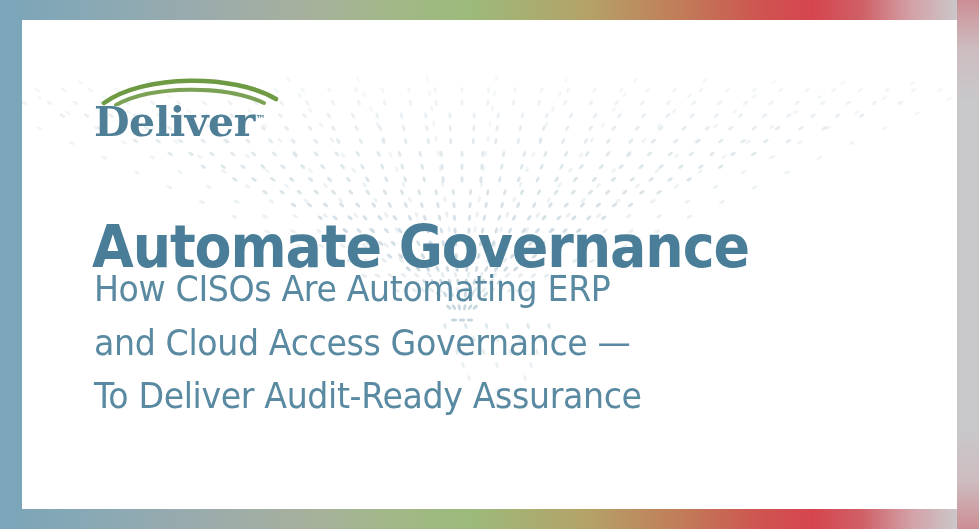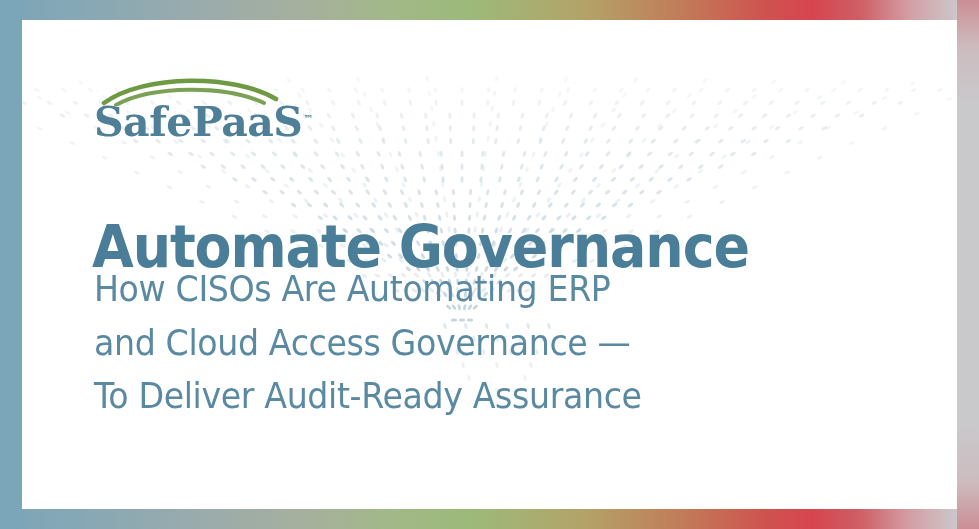--- a/index.html
+++ b/index.html
@@ -840,21 +840,21 @@
           <use href="#dash-unit" transform="translate(927.5,78.8) rotate(155.6)" opacity="0.16"></use>
           <use href="#dash-unit" transform="translate(960.0,64.0) rotate(155.6)" opacity="0.14"></use>
         </g>
     </svg>
 
     <div class="logo">
       <svg class="logo-arcs" width="200" height="34" viewBox="0 0 200 34">
         <path d="M10 31 C 50 2, 140 2, 182 27" fill="none" stroke="#6e9a43" stroke-width="4.6" stroke-linecap="round"></path>
         <path d="M22 33 C 58 13, 132 13, 170 31" fill="none" stroke="#7ba254" stroke-width="4.0" stroke-linecap="round"></path>
       </svg>
-      <div class="logo-word"><span>SafePaaS</span><span class="logo-tm">™</span></div>
+      <div class="logo-word"><span>Deliver</span><span class="logo-tm">™</span></div>
     </div>
 
     <h1 class="headline">Automate Governance</h1>
 
     <div class="subtitle">
       <span class="subtitle-line">How CISOs Are Automating ERP</span>
       <span class="subtitle-line">and Cloud Access Governance —</span>
       <span class="subtitle-line">To Deliver Audit-Ready Assurance</span>
     </div>
 

